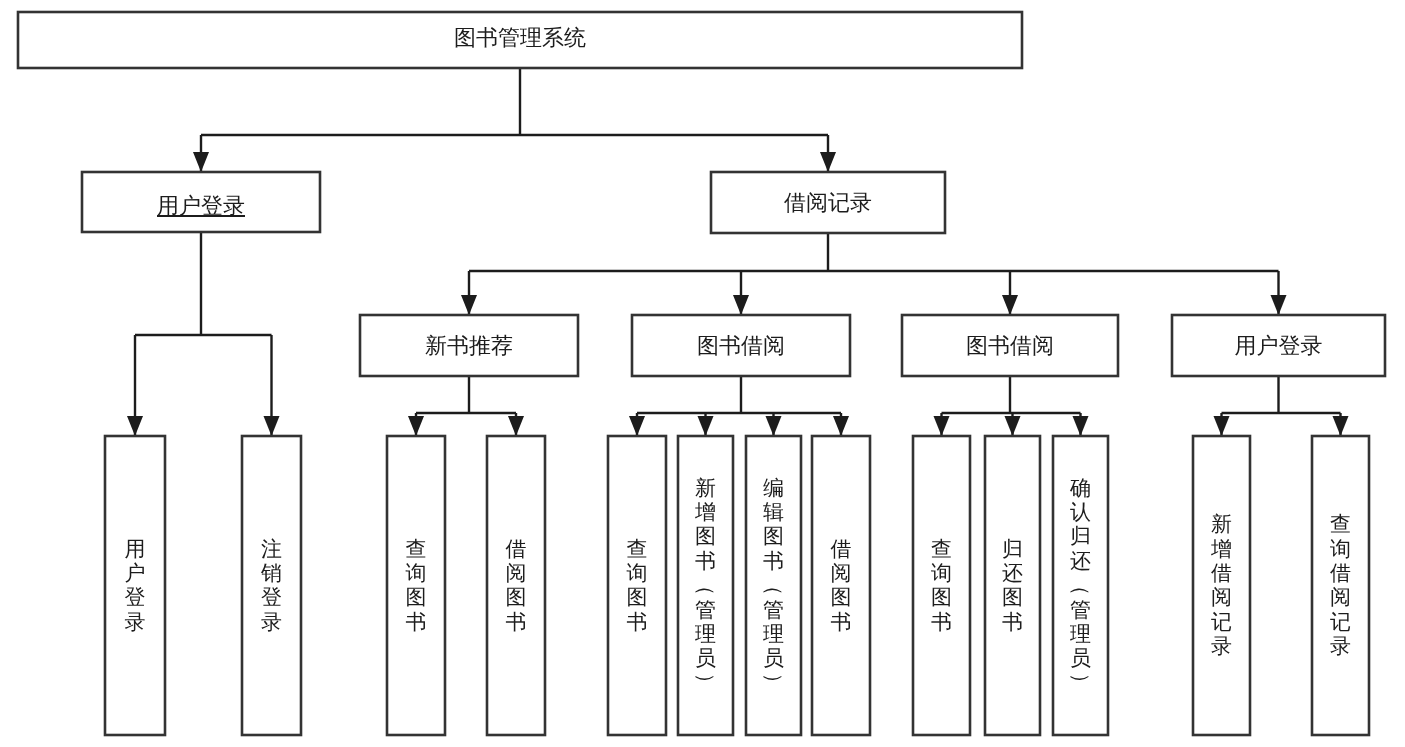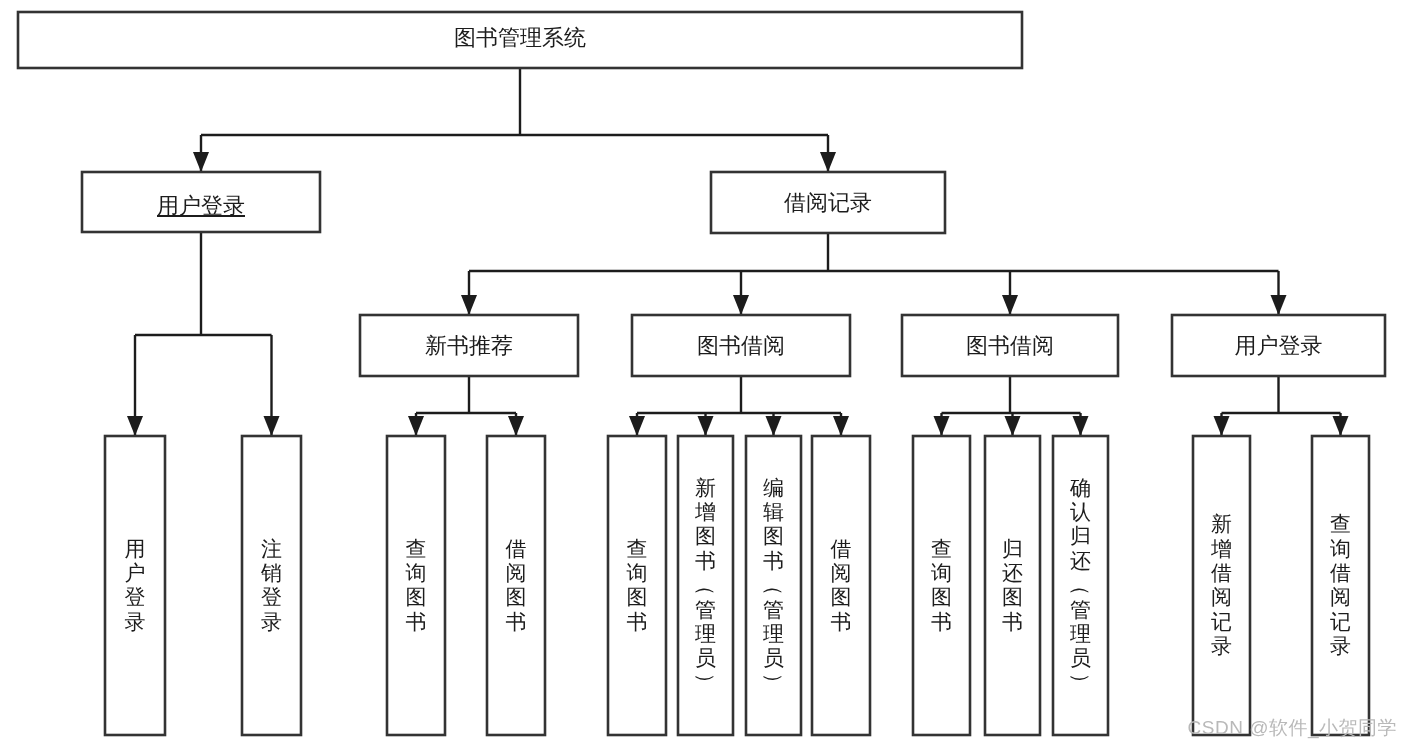--- a/index.html
+++ b/index.html
@@ -262,14 +262,13 @@
       </div>
       <div class="vtext-wrap" style="left: 1312px; top: 512.3px; width: 57px; height: 146.4px;">
         <span class="vchar" style="height: 24.4px;">查</span>
         <span class="vchar" style="height: 24.4px;">询</span>
         <span class="vchar" style="height: 24.4px;">借</span>
         <span class="vchar" style="height: 24.4px;">阅</span>
         <span class="vchar" style="height: 24.4px;">记</span>
         <span class="vchar" style="height: 24.4px;">录</span>
       </div>
     </div>
-  <div class="watermark">CSDN @软件_小贺同学</div>
 </div>
 
 </body></html>

